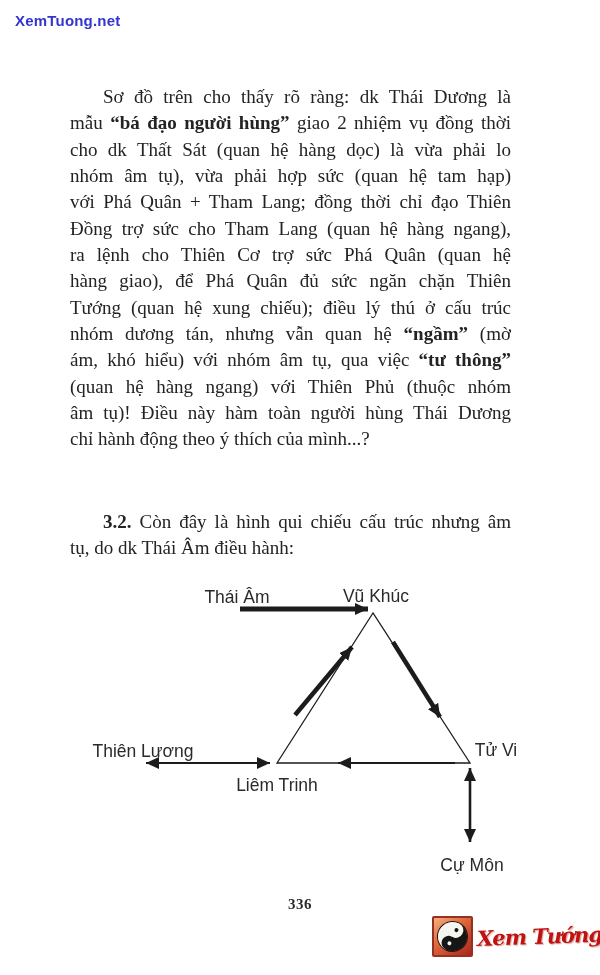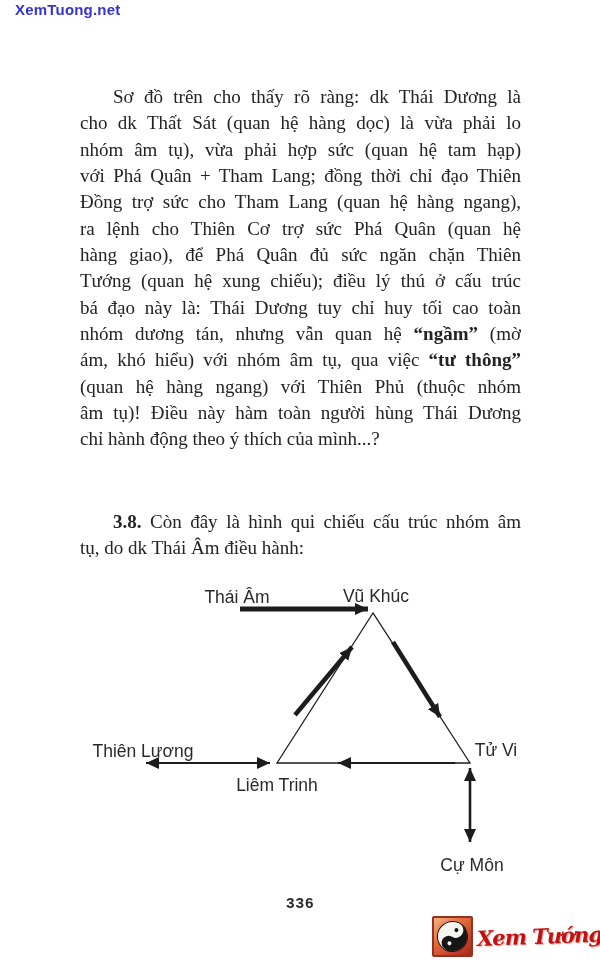--- a/index.html
+++ b/index.html
@@ -3,47 +3,47 @@
 <meta charset="utf-8">
 <style>
   html,body { margin:0; padding:0; }
   body {
     width:600px; height:975px; position:relative; overflow:hidden;
     background:#ffffff;
     font-family:"Liberation Serif","DejaVu Serif",serif;
   }
   
   .site-link {
-    position:absolute; left:15px; top:1px;
+    position:absolute; left:15px; top:12px;
     font-family:"Liberation Sans","DejaVu Sans",sans-serif;
     font-size:15px; font-weight:700; color:#3434cf;
     text-decoration:none; letter-spacing:0.2px; cursor:pointer;
   }
   
-  .textblock { position:absolute; left:80px; width:441px; }
+  .textblock { position:absolute; left:70px; width:441px; }
   .para1 { top:84px; }
   .para2 { top:509px; }
   .line {
     height:26.35px; line-height:26.35px; font-size:19px; color:#232323;
     text-align:justify; text-align-last:justify; text-justify:inter-word;
     overflow:hidden; white-space:nowrap;
   }
   .line b { font-weight:700; }
   .indent { text-indent:33px; }
   .last { text-align:left; text-align-last:left; }
   
   .diagram { position:absolute; left:0; top:575px; }
   .diagram text {
     font-family:"Liberation Sans","DejaVu Sans",sans-serif;
     font-size:17.5px; fill:#2a2a2a;
   }
   
   .pageno {
     position:absolute; top:896px; left:0; width:600px; text-align:center;
-    font-family:Liberation Mono, monospace;
+    font-family:Liberation Serif, serif;
     font-size:15px; font-weight:700; color:#2a2a2a; letter-spacing:0.5px;
   }
   .footer-logo { position:absolute; left:432px; top:916px; width:165px; height:50px; cursor:pointer; }
   .logo-box {
     position:absolute; left:0; top:0; width:41px; height:41px; box-sizing:border-box;
     border:2px solid #943122; border-radius:2px;
     background:linear-gradient(140deg,#f2a97a 5%,#e06a3c 40%,#c2402a 75%,#a52a18 100%);
   }
   .yy {
     position:absolute; left:4px; top:4px; width:29px; height:29px; border-radius:50%;
@@ -67,37 +67,37 @@
     text-shadow:1px 1px 1px rgba(160,40,20,0.4);
   }
 </style>
 </head>
 <body>
 
 <a class="site-link">XemTuong.net</a>
 
 <div class="textblock para1">
   <div class="line j indent"><span>Sơ đồ trên cho thấy rõ ràng: dk Thái Dương là</span></div>
+  <div class="line j"><span>mẫu </span><b>“bá đạo người hùng”</b><span> giao 2 nhiệm vụ đồng thời</span></div>
   <div class="line j"><span>cho dk Thất Sát (quan hệ hàng dọc) là vừa phải lo</span></div>
   <div class="line j"><span>nhóm âm tụ), vừa phải hợp sức (quan hệ tam hạp)</span></div>
   <div class="line j"><span>với Phá Quân + Tham Lang; đồng thời chỉ đạo Thiên</span></div>
   <div class="line j"><span>Đồng trợ sức cho Tham Lang (quan hệ hàng ngang),</span></div>
   <div class="line j"><span>ra lệnh cho Thiên Cơ trợ sức Phá Quân (quan hệ</span></div>
   <div class="line j"><span>hàng giao), để Phá Quân đủ sức ngăn chặn Thiên</span></div>
   <div class="line j"><span>Tướng (quan hệ xung chiếu); điều lý thú ở cấu trúc</span></div>
-  <div class="line j"><span>bá đạo này là: Thái Dương tuy chỉ huy tối cao toàn</span></div>
   <div class="line j"><span>nhóm dương tán, nhưng vẫn quan hệ </span><b>“ngầm”</b><span> (mờ</span></div>
   <div class="line j"><span>ám, khó hiểu) với nhóm âm tụ, qua việc </span><b>“tư thông”</b></div>
   <div class="line j"><span>(quan hệ hàng ngang) với Thiên Phủ (thuộc nhóm</span></div>
   <div class="line j"><span>âm tụ)! Điều này hàm toàn người hùng Thái Dương</span></div>
   <div class="line last"><span>chỉ hành động theo ý thích của mình...?</span></div>
 </div>
 
 <div class="textblock para2">
-  <div class="line j indent"><b>3.8.</b><span> Còn đây là hình qui chiếu cấu trúc nhóm âm</span></div>
+  <div class="line j indent"><b>3.2.</b><span> Còn đây là hình qui chiếu cấu trúc nhưng âm</span></div>
   <div class="line last"><span>tụ, do dk Thái Âm điều hành:</span></div>
 </div>
 
 <svg class="diagram" width="600" height="305" viewBox="0 0 600 305">
   <defs>
     <marker id="ah" markerUnits="userSpaceOnUse" markerWidth="15" markerHeight="14" refX="13" refY="6" orient="auto-start-reverse">
       <path d="M0,0 L13,6 L0,12 Z" fill="#1c1c1c"></path>
     </marker>
   </defs>
 

